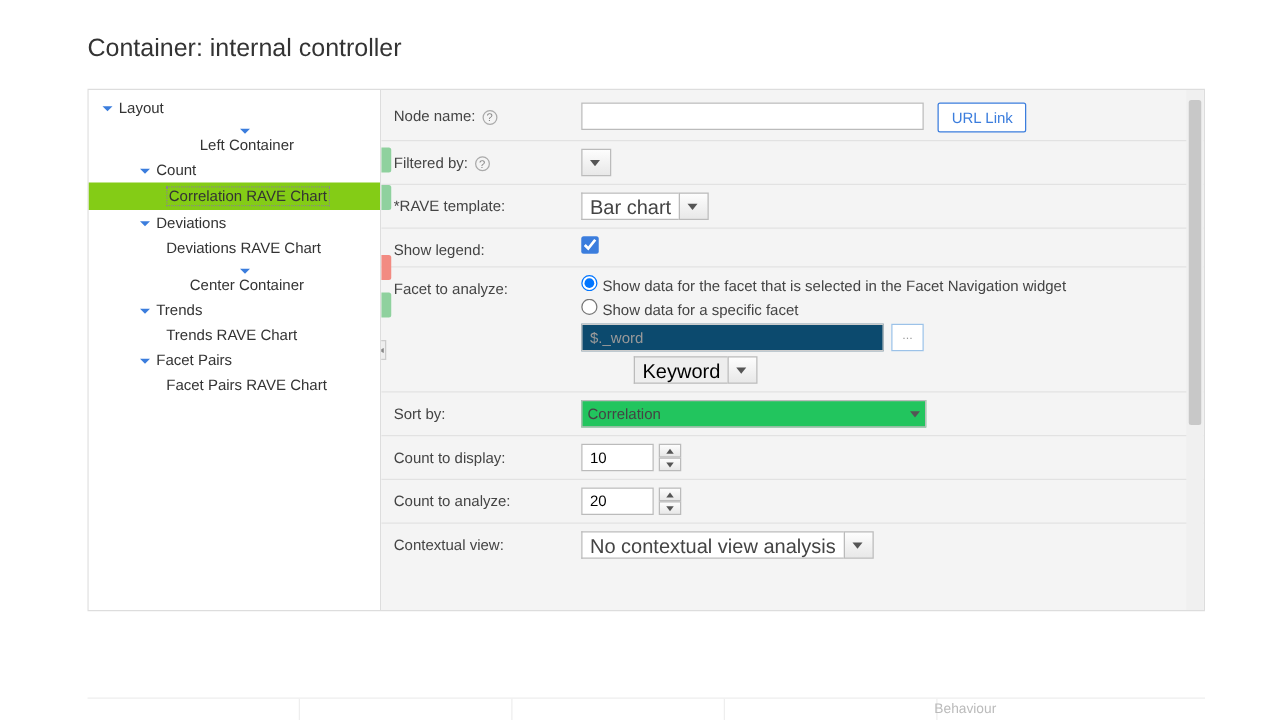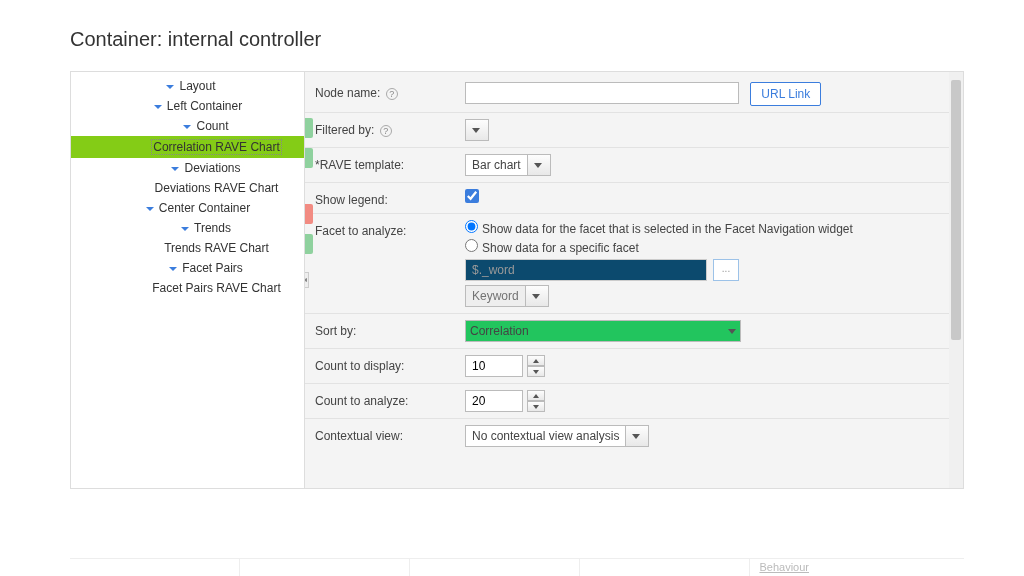--- a/index.html
+++ b/index.html
@@ -1,63 +1,63 @@
 <!DOCTYPE html>
 <html><head>
 <meta charset="utf-8">
 <style>
 * { box-sizing: border-box; margin: 0; padding: 0; }
 body { font-family: Arial, Helvetica, sans-serif; background: #fff; width: 1024px; height: 576px; overflow: hidden; }
 .slide-title { font-size: 20px; font-weight: 400; color: #333; padding: 28px 0 20px 70px; }
 .app-frame { margin: 0 0 0 70px; width: 894px; height: 418px; border: 1px solid #ddd; display: flex; position: relative; }
 .sidebar { width: 234px; border-right: 1px solid #ddd; background: #fff; padding: 4px 0; font-size: 12px; color: #333; }
-.tree-item { display: flex; align-items: center; padding: 3px 4px 3px 10px; cursor: pointer; justify-content: center; }
+.tree-item { display: flex; align-items: center; padding: 3px 4px 3px 10px; cursor: pointer; }
 .tree-item .arrow { width: 10px; height: 10px; margin-right: 4px; display: inline-block; }
 .tree-item .arrow svg { width: 10px; height: 10px; }
-.tree-item.l1 { padding-left: 24px; }
+.tree-item.l1 { padding-left: 24px; flex-direction: column; }
 .tree-item.l2 { padding-left: 40px; }
 .tree-item.l3 { padding-left: 62px; }
 .tree-item.selected { background: #84cc16; }
 .tree-item.selected .label { border: 1px dotted #888; padding: 0 1px; }
 .main { flex: 1; background: #f4f4f4; position: relative; overflow: hidden; }
 .form { padding: 0; }
 .row { display: flex; align-items: flex-start; padding: 6px 10px; border-top: 1px solid #e2e2e2; background: #f4f4f4; font-size: 12px; color: #444; }
 .row:first-child { border-top: none; padding-top: 10px; }
 .row .flabel { width: 150px; padding-top: 4px; }
 .row .fcontrol { flex: 1; }
 .help { display: inline-block; width: 12px; height: 12px; border: 1px solid #aaa; border-radius: 50%; font-size: 9px; line-height: 11px; text-align: center; color: #888; margin-left: 2px; }
 .text-input { border: 1px solid #bbb; background: #fff; height: 22px; padding: 2px 4px; font-size: 12px; }
 .text-input.wide { width: 274px; }
 .btn-link { display: inline-block; border: 1px solid #3b7ddd; color: #3b7ddd; background: #fff; padding: 4px 10px; font-size: 12px; border-radius: 2px; margin-left: 8px; vertical-align: top; }
 .dd-btn { display: inline-block; border: 1px solid #bbb; background: linear-gradient(#fdfdfd,#e8e8e8); height: 22px; min-width: 24px; vertical-align: top; }
 .dd-btn .tri { display:inline-block; width:0; height:0; border-left:4px solid transparent; border-right:4px solid transparent; border-top:5px solid #555; margin:8px 6px 0 6px; }
 .combo { display: inline-flex; }
-.combo .cval { border: 1px solid #bbb; border-right: none; background: #fff; padding: 3px 6px; font-size: 12px; height: 22px; }
+.combo .cval { border: 1px solid #bbb; border-right: none; background: #fff; padding: 3px 6px; font-size: 16px; height: 22px; }
 .checkbox { width: 14px; height: 14px; accent-color: #3b7ddd; }
 .radio-row { display: block; margin-bottom: 3px; }
 .radio-row input { margin-right: 4px; }
 .disabled-row { display: flex; gap: 6px; margin-top: 4px; align-items: center; }
 .disabled-input { width: 242px; height: 22px; border: 1px solid #ccc; background: #0c4a6e; color: #999; padding: 2px 6px; font-size: 12px; }
 .sq-btn { width: 26px; height: 22px; border: 1px solid #9cc2e8; background: #fff; color: #999; font-size: 10px; text-align: center; line-height: 18px; }
-.disabled-combo .cval { background: #eee; color: #737373; }
+.disabled-combo .cval { background: #eee; color: #000000; margin-left: 42px; }
 .select { border: 1px solid #bbb; background: #22c55e; width: 276px; height: 22px; padding: 2px 4px; font-size: 12px; display: flex; justify-content: space-between; align-items: center; }
 .select .tri { width:0; height:0; border-left:4px solid transparent; border-right:4px solid transparent; border-top:5px solid #555; }
 .spinner { display: inline-flex; }
 .spinner .sval { width: 58px; height: 22px; border: 1px solid #bbb; background: #fff; padding: 2px 6px; font-size: 12px; }
 .spinner .sbtns { display: flex; flex-direction: column; margin-left: 4px; }
 .spinner .sb { width: 18px; height: 11px; border: 1px solid #bbb; background: linear-gradient(#fdfdfd,#e8e8e8); display:flex; align-items:center; justify-content:center; }
 .spinner .sb .up { width:0;height:0;border-left:3px solid transparent;border-right:3px solid transparent;border-bottom:4px solid #555; }
 .spinner .sb .dn { width:0;height:0;border-left:3px solid transparent;border-right:3px solid transparent;border-top:4px solid #555; }
 .scrollbar { position: absolute; right: 0; top: 0; width: 14px; height: 100%; background: #f0f0f0; }
 .scrollbar .thumb { position: absolute; top: 8px; right: 2px; width: 10px; height: 260px; background: #c8c8c8; border-radius: 2px; }
 .colortabs { position: absolute; left: 0; top: 46px; width: 8px; }
 .ctab { height: 20px; margin-bottom: 10px; border-top-right-radius: 2px; border-bottom-right-radius: 2px; }
 .footer-deco { position: absolute; left: 70px; bottom: 0; width: 894px; height: 18px; border-top: 1px solid #eee; display: flex; font-size: 11px; color: #bbb; }
 .footer-deco .seg { border-right: 1px solid #eee; width: 170px; }
-.footer-deco .beh { position:absolute; right:155px; top:2px;text-decoration:underline; }
+.footer-deco .beh { position:absolute; right:167px; top:2px; }
 .collapse-handle { position: absolute; left: -4px; top: 200px; width: 8px; height: 16px; background: #eee; border:1px solid #ccc; font-size:8px; text-align:center; line-height:14px; color:#888; }
 </style>
 </head>
 <body>
 
 <div class="slide-title">Container: internal controller</div>
 
 <div class="app-frame">
   <div class="sidebar">
     <div class="tree-item">

